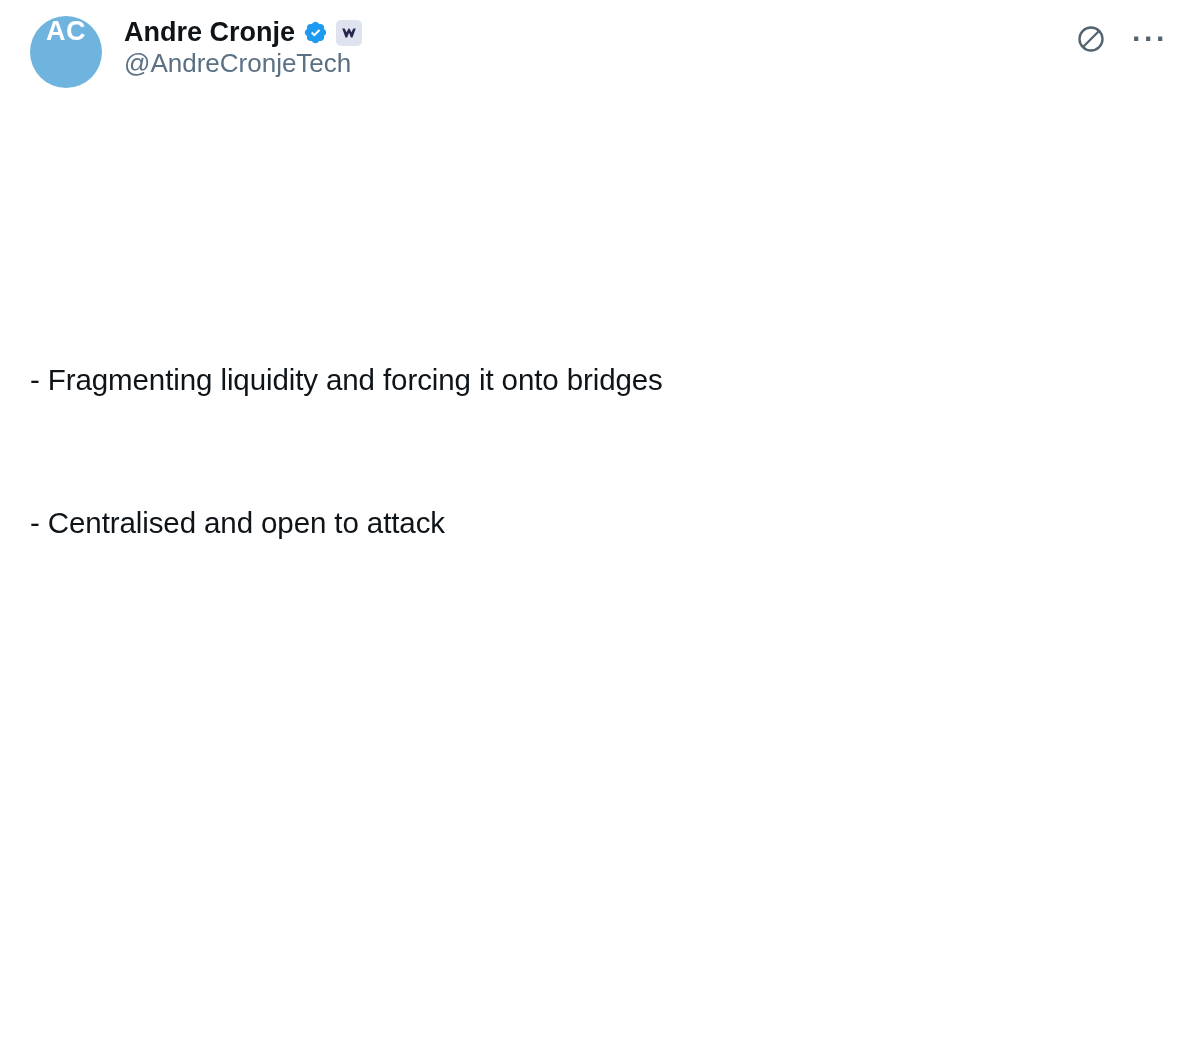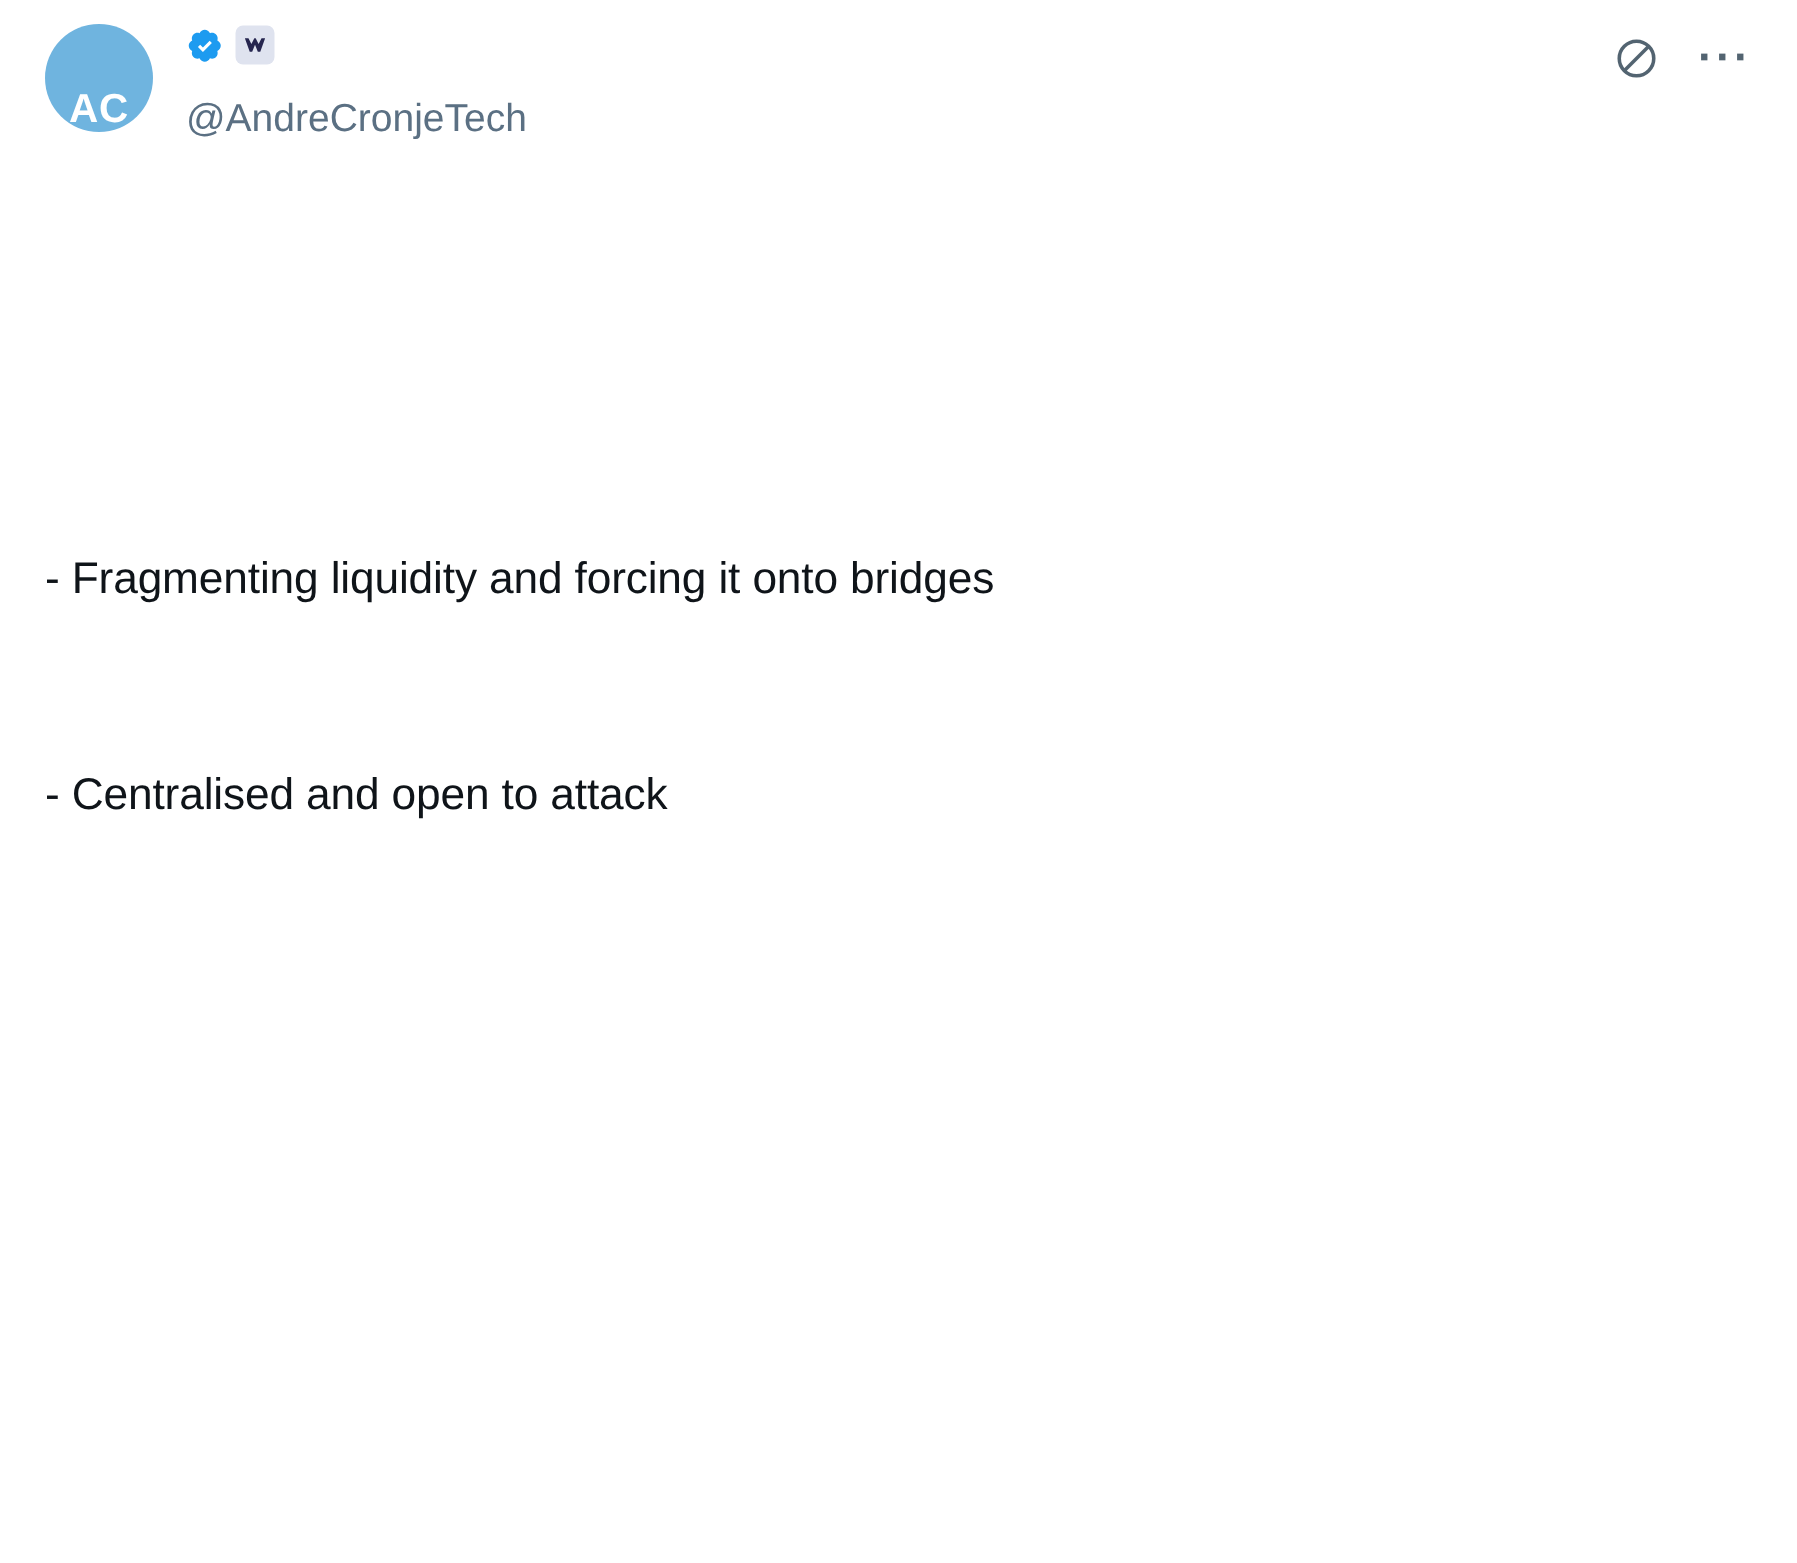--- a/index.html
+++ b/index.html
@@ -28,21 +28,21 @@
     align-items: flex-start;
     margin-bottom: 30px;
   }
   .avatar {
     width: 72px;
     height: 72px;
     border-radius: 50%;
     background: #6fb4df;
     color: #ffffff;
     display: flex;
-    align-items: flex-end;
+    align-items: flex-start;
     justify-content: center;
     font-size: 27px;
     font-weight: 700;
     letter-spacing: 0.5px;
     flex: 0 0 auto;
     margin-top: 2px;
   }
   .identity {
     margin-left: 22px;
     display: flex;
@@ -78,21 +78,21 @@
     align-items: center;
     justify-content: center;
     flex: 0 0 auto;
     overflow: hidden;
   }
   .affiliate-badge svg { display: block; }
   .handle {
     font-size: 26px;
     color: #5b7083;
     line-height: 1.2;
-    margin-top: 20px;
+    margin-top: 0;
     white-space: nowrap;
   }
   .header-actions {
     margin-left: auto;
     display: flex;
     align-items: center;
     gap: 26px;
     padding-top: 10px;
   }
   .icon-btn {
@@ -127,20 +127,21 @@
 <div class="tweet-card">
 
   <div class="tweet-header">
 
     <div class="avatar">
       <span>AC</span>
     </div>
 
     <div class="identity">
       <div class="name-row">
+        <span class="display-name">Andre Cronje</span>
         <span class="verified-badge">
           <svg viewBox="0 0 24 24" width="25" height="25" aria-hidden="true">
             <path fill="#1d9bf0" d="M22.25 12c0-1.43-.88-2.67-2.19-3.34.46-1.39.2-2.9-.81-3.91s-2.52-1.27-3.91-.81C14.67 2.63 13.43 1.75 12 1.75s-2.67.88-3.34 2.19c-1.39-.46-2.9-.2-3.91.81s-1.27 2.52-.81 3.91C2.63 9.33 1.75 10.57 1.75 12s.88 2.67 2.19 3.34c-.46 1.39-.2 2.9.81 3.91s2.52 1.27 3.91.81c.67 1.31 1.91 2.19 3.34 2.19s2.67-.88 3.34-2.19c1.39.46 2.9.2 3.91-.81s1.27-2.52.81-3.91c1.31-.67 2.19-1.91 2.19-3.34z"></path>
             <path fill="#fff" d="M10.84 15.92l-3.2-3.2 1.41-1.41 1.79 1.79 4.31-4.31 1.41 1.41-5.72 5.72z"></path>
           </svg>
         </span>
         <span class="affiliate-badge">
           <svg viewBox="0 0 24 24" width="18" height="18" aria-hidden="true">
             <path fill="#26264f" d="M3 6h3.2l2.6 5.1L11.4 6h1.2l2.6 5.1L17.8 6H21l-4.3 12h-2.2l-2.5-6.3L9.5 18H7.3L3 6z"></path>
           </svg>

